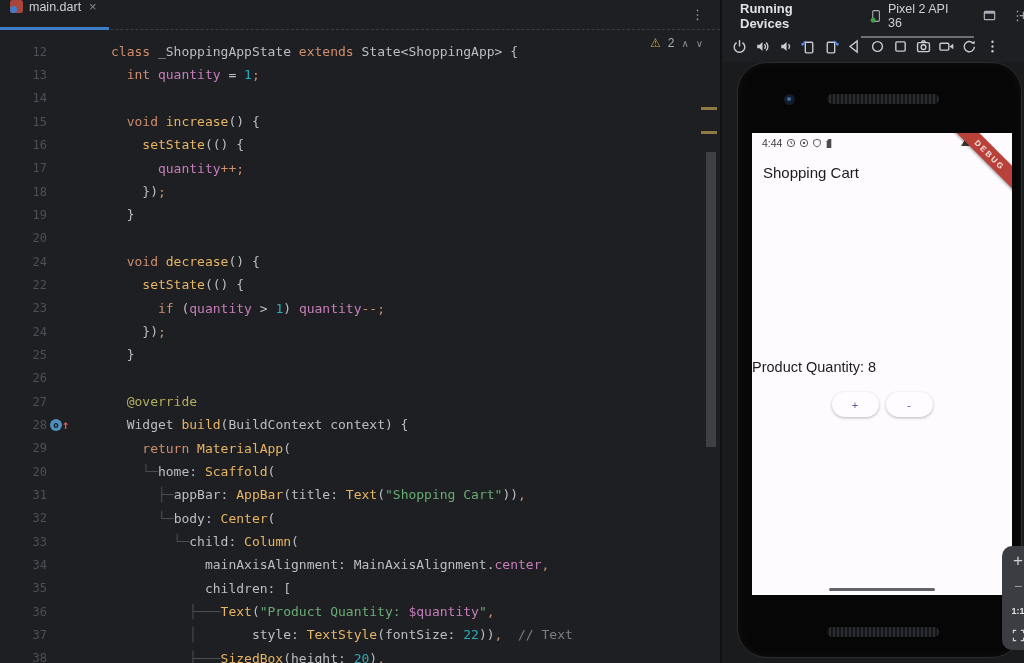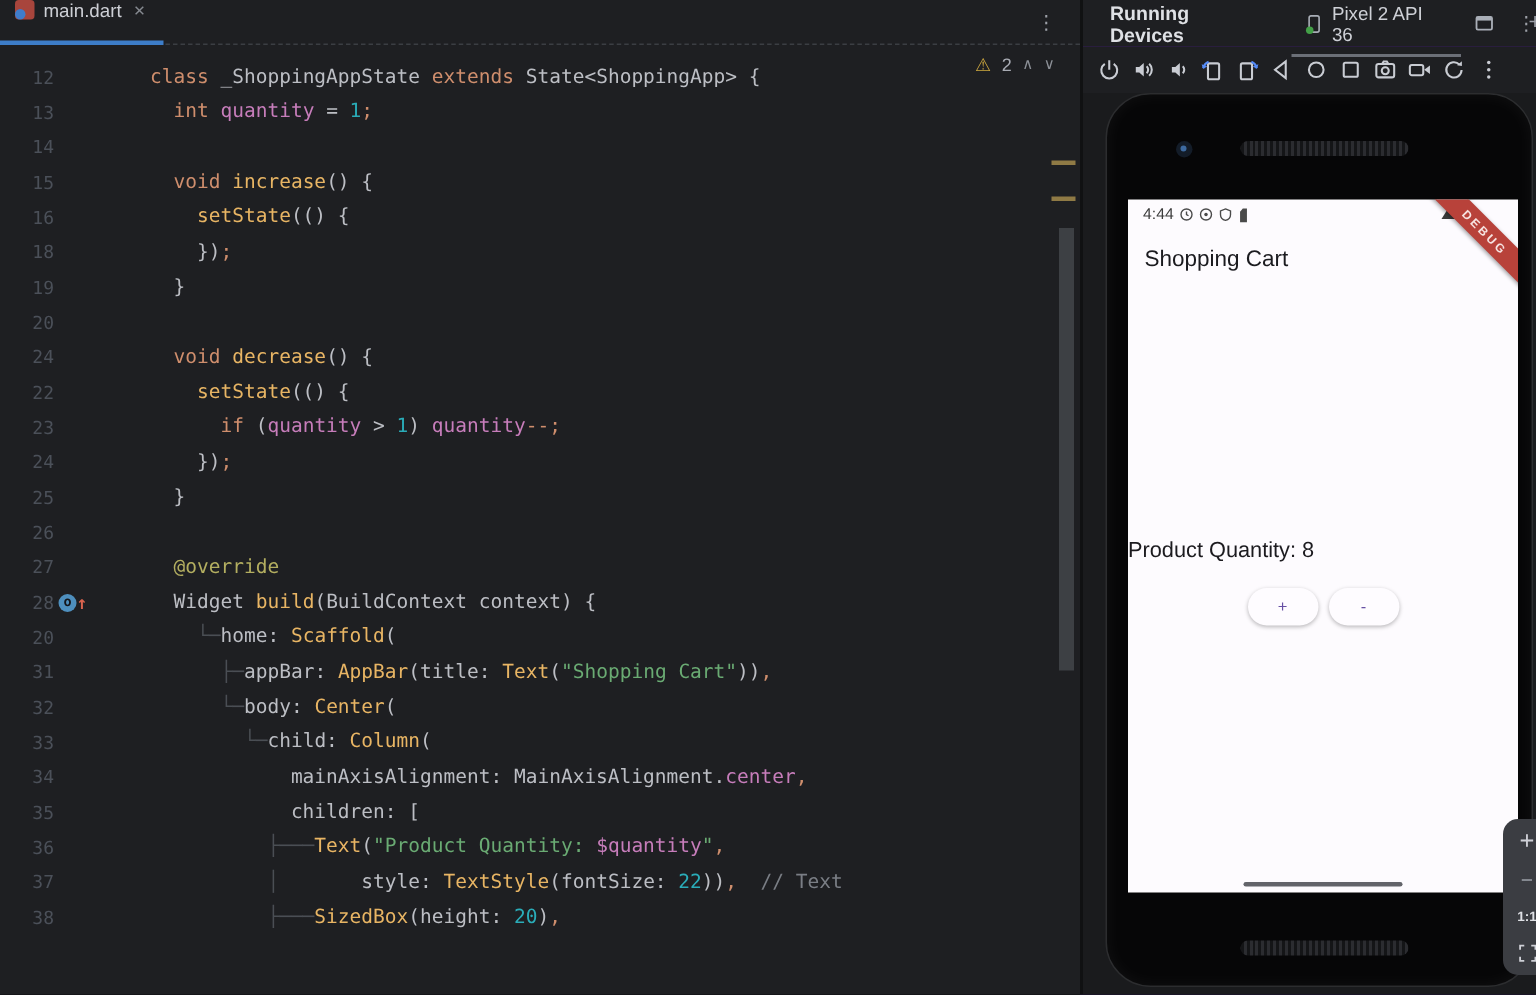--- a/index.html
+++ b/index.html
@@ -13,21 +13,21 @@
   #tabbar { position:relative; height:30px; border-bottom:1px dashed #3b3e43; display:flex; align-items:stretch; }
   .tab { position:relative; display:flex; align-items:center; gap:6px; padding:0 12px 16px 10px; }
   .tab-label { color:#ced0d6; font-size:12.5px; }
   .tab-close { color:#868a91; font-size:13px; margin-left:2px; cursor:pointer; }
   .tab-underline { position:absolute; left:0; right:0; bottom:-1px; height:3px; background:#3d7dc8; }
   .dart-file-icon { position:relative; width:13px; height:13px; background:#a8453c; border-radius:2.5px; }
   .dart-file-icon::after { content:""; position:absolute; left:0px; bottom:0px; width:7px; height:7px; border-radius:50%; background:#3f7ccb; }
   #tab-menu { position:absolute; right:16px; top:7px; color:#9da0a8; font-size:13px; letter-spacing:0; cursor:pointer; }
   
   #code-lines { position:absolute; top:40px; left:0; width:720px; }
-  .code-row { display:flex; height:23.33px; align-items:center; }
+  .code-row { display:flex; height:23.33px; align-items:center;margin-left:11px; }
   .ln { width:36px; text-align:right; color:#4b5059; font:12px "DejaVu Sans Mono", monospace; flex:none; }
   .gut { width:64px; flex:none; display:flex; align-items:center; padding-left:3px; gap:1px; }
   .codecell { white-space:pre; font:13px/23.33px "DejaVu Sans Mono", monospace; }
   .tok-k { color:#cf8e6d; } .tok-f { color:#e8b564; } .tok-v { color:#c77dbb; }
   .tok-s { color:#6aab73; } .tok-n { color:#2aacb8; } .tok-c { color:#7a7e85; }
   .tok-d { color:#bcbec4; } .tok-a { color:#b3ae60; } .tok-g { color:#4a4e54; }
   .tok-p { color:#cf8e6d; }
   .ovr-circle { width:12px; height:12px; border-radius:50%; background:#4e8fbe; color:#14151a;
     font:bold 9px/12px "DejaVu Sans Mono", monospace; text-align:center; }
   .ovr-arrow { color:#d9634e; font:bold 12px "DejaVu Sans Mono", monospace; margin-left:-1px; }
@@ -122,20 +122,25 @@
           <span class="ln">15</span>
           <span class="gut"></span>
           <span class="codecell"><span class="tok-k">  void</span><span class="tok-f"> increase</span><span class="tok-d">() {</span></span>
         </div>
         <div class="code-row">
           <span class="ln">16</span>
           <span class="gut"></span>
           <span class="codecell"><span class="tok-f">    setState</span><span class="tok-d">(() {</span></span>
         </div>
         <div class="code-row">
+          <span class="ln">17</span>
+          <span class="gut"></span>
+          <span class="codecell"><span class="tok-v">      quantity</span><span class="tok-p">++;</span></span>
+        </div>
+        <div class="code-row">
           <span class="ln">18</span>
           <span class="gut"></span>
           <span class="codecell"><span class="tok-d">    })</span><span class="tok-p">;</span></span>
         </div>
         <div class="code-row">
           <span class="ln">19</span>
           <span class="gut"></span>
           <span class="codecell"><span class="tok-d">  }</span></span>
         </div>
         <div class="code-row">
@@ -178,20 +183,25 @@
           <span class="gut"></span>
           <span class="codecell"><span class="tok-a">  @override</span></span>
         </div>
         <div class="code-row">
           <span class="ln">28</span>
           <span class="gut">
             <span class="ovr-circle">o</span>
             <span class="ovr-arrow">↑</span>
           </span>
           <span class="codecell"><span class="tok-d">  Widget </span><span class="tok-f">build</span><span class="tok-d">(BuildContext context) {</span></span>
+        </div>
+        <div class="code-row">
+          <span class="ln">29</span>
+          <span class="gut"></span>
+          <span class="codecell"><span class="tok-k">    return</span><span class="tok-f"> MaterialApp</span><span class="tok-d">(</span></span>
         </div>
         <div class="code-row">
           <span class="ln">20</span>
           <span class="gut"></span>
           <span class="codecell"><span class="tok-g">    └─</span><span class="tok-d">home: </span><span class="tok-f">Scaffold</span><span class="tok-d">(</span></span>
         </div>
         <div class="code-row">
           <span class="ln">31</span>
           <span class="gut"></span>
           <span class="codecell"><span class="tok-g">      ├─</span><span class="tok-d">appBar: </span><span class="tok-f">AppBar</span><span class="tok-d">(title: </span><span class="tok-f">Text</span><span class="tok-d">(</span><span class="tok-s">"Shopping Cart"</span><span class="tok-d">))</span><span class="tok-p">,</span></span>

